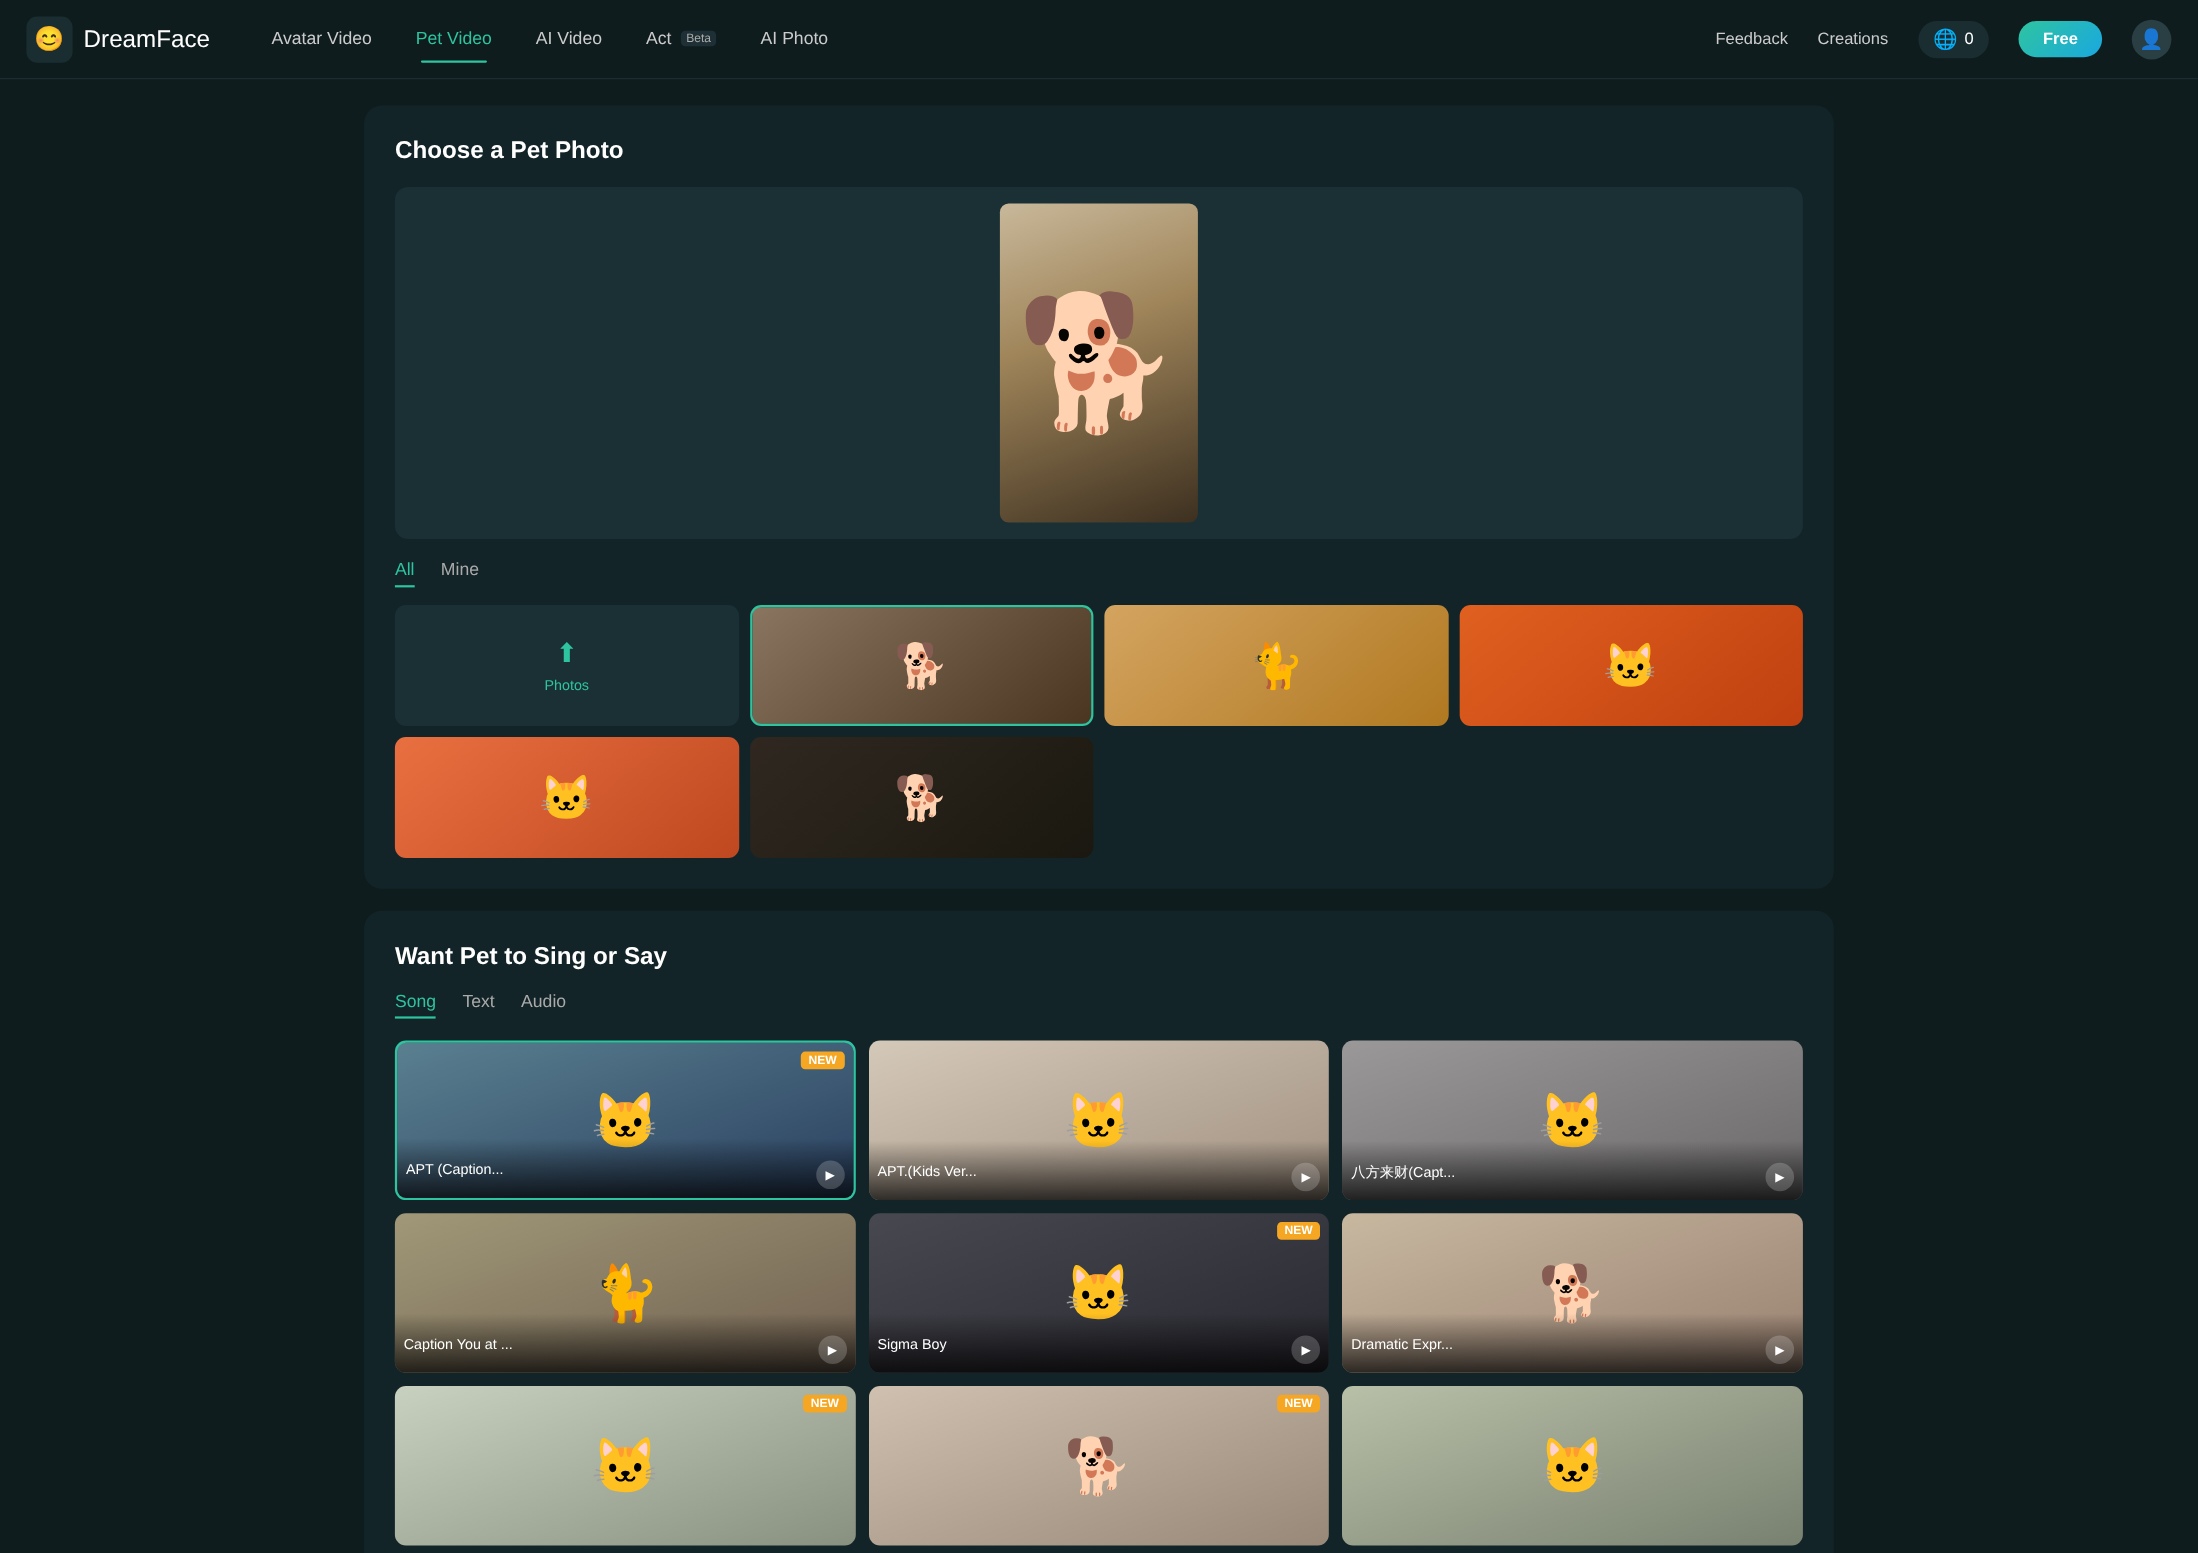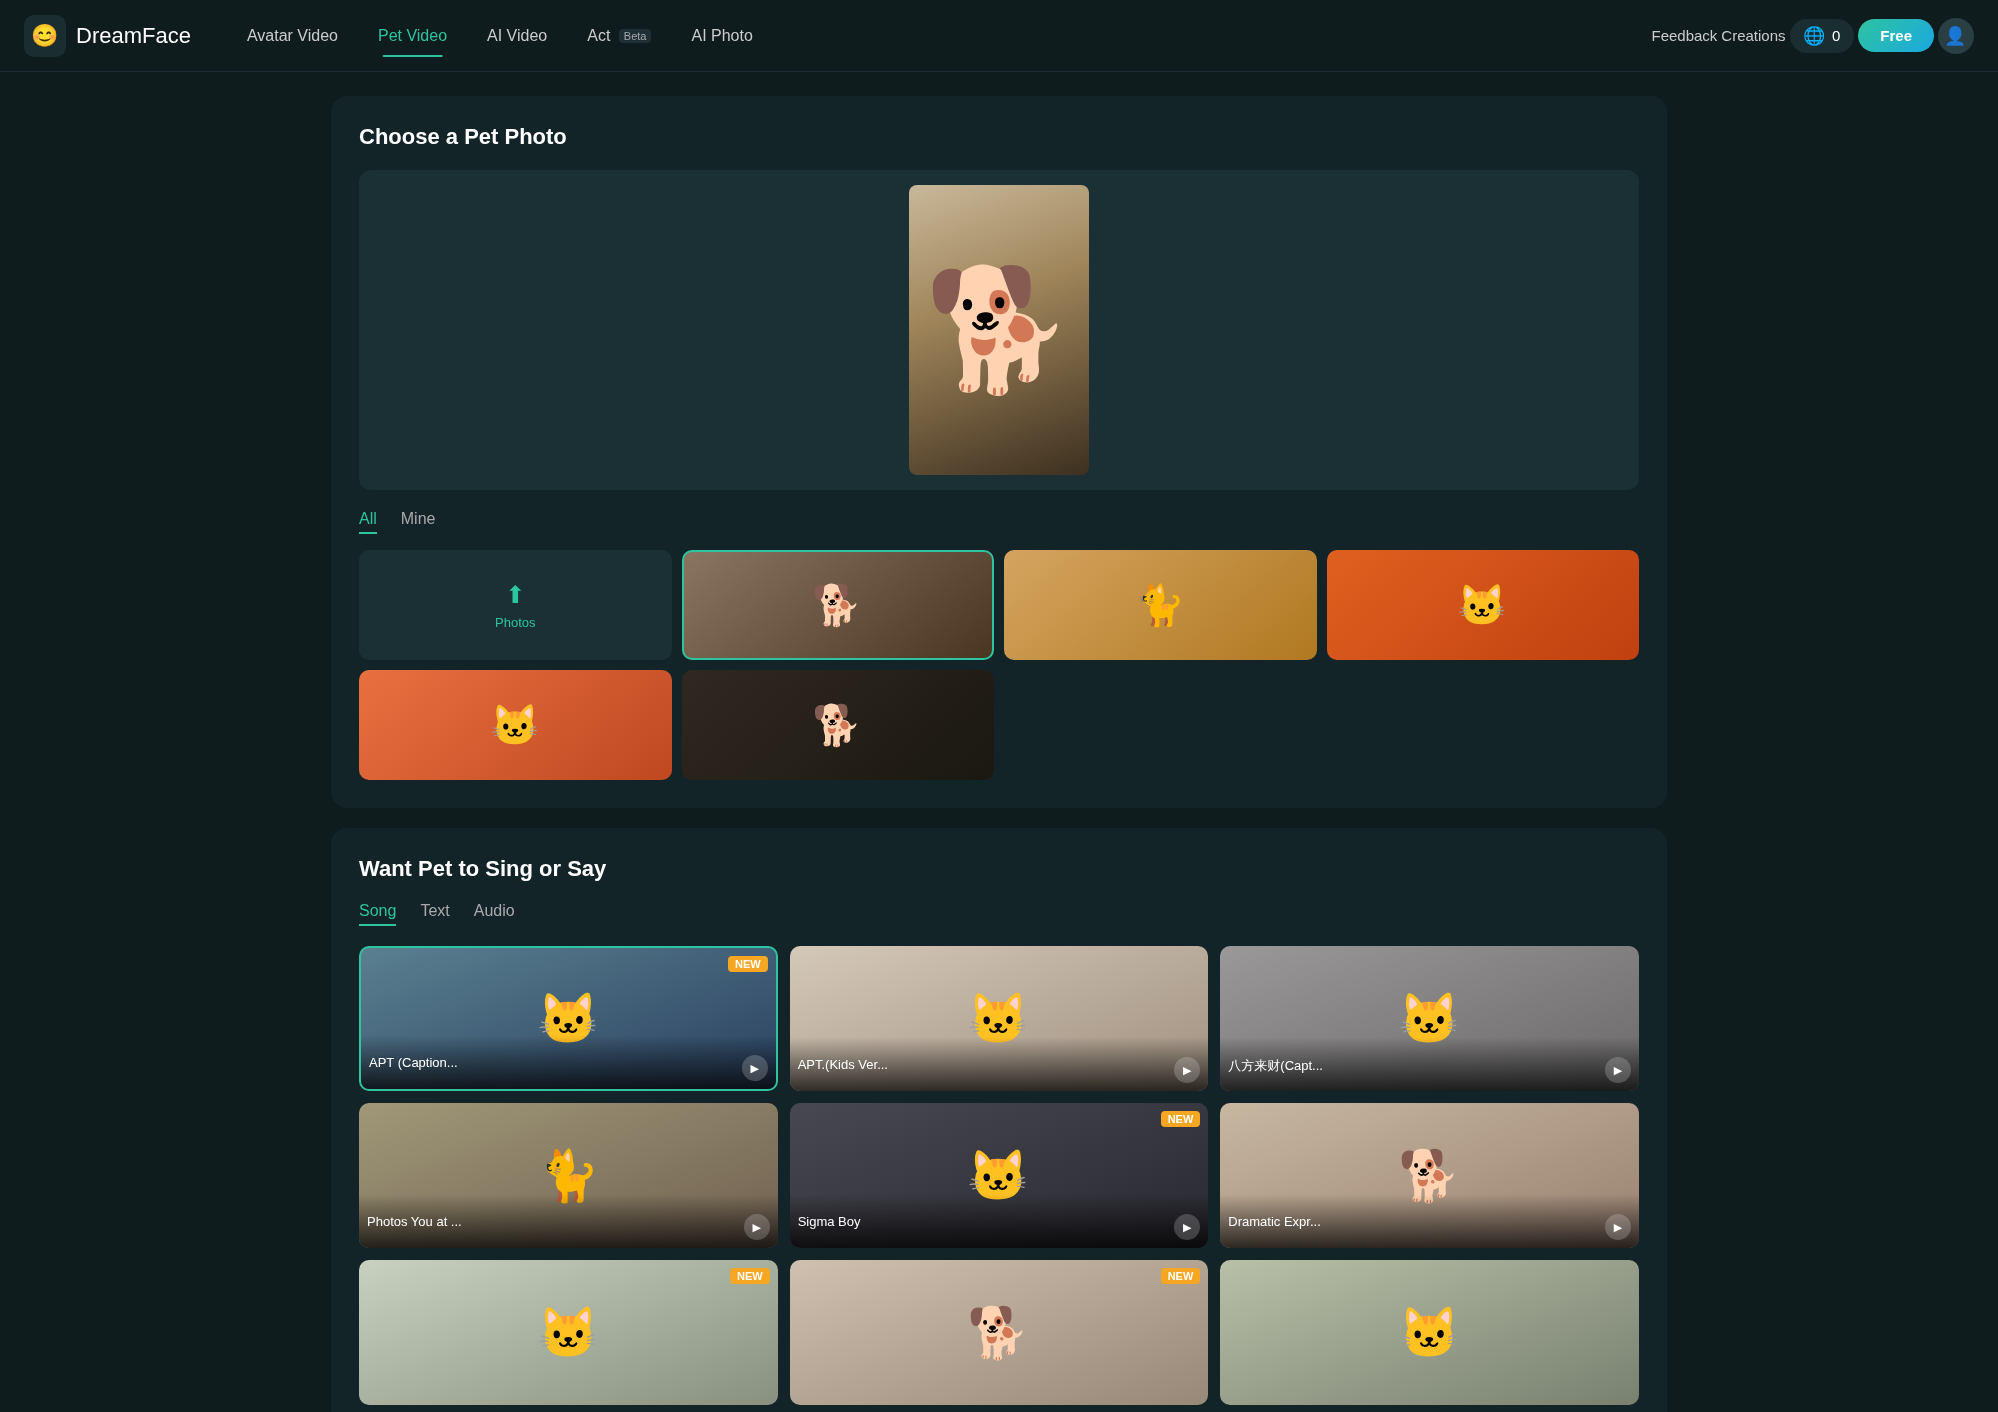--- a/index.html
+++ b/index.html
@@ -72,21 +72,21 @@
       color: #aaa;
       background: #1e3035;
       border-radius: 4px;
       padding: 1px 5px;
       margin-left: 4px;
       vertical-align: middle;
     }
     .nav-right {
       display: flex;
       align-items: center;
-      gap: 4px;
+      gap: 27px;
     }
     .nav-feedback, .nav-creations {
       font-size: 15px;
       color: #ccc;
       cursor: pointer;
     }
     .nav-credits {
       display: flex;
       align-items: center;
       gap: 6px;
@@ -469,21 +469,21 @@
         <div class="song-card-img">🐱</div>
         <div class="song-label">
           <span>八方来财(Capt...</span>
           <span class="play-btn">▶</span>
         </div>
       </div>
 
       <div class="song-card song-cat4">
         <div class="song-card-img">🐈</div>
         <div class="song-label">
-          <span>Photos You at ...</span>
+          <span>Caption You at ...</span>
           <span class="play-btn">▶</span>
         </div>
       </div>
 
       <div class="song-card song-cat5">
         <div class="song-card-img">🐱</div>
         <span class="new-badge">NEW</span>
         <div class="song-label">
           <span>Sigma Boy</span>
           <span class="play-btn">▶</span>

